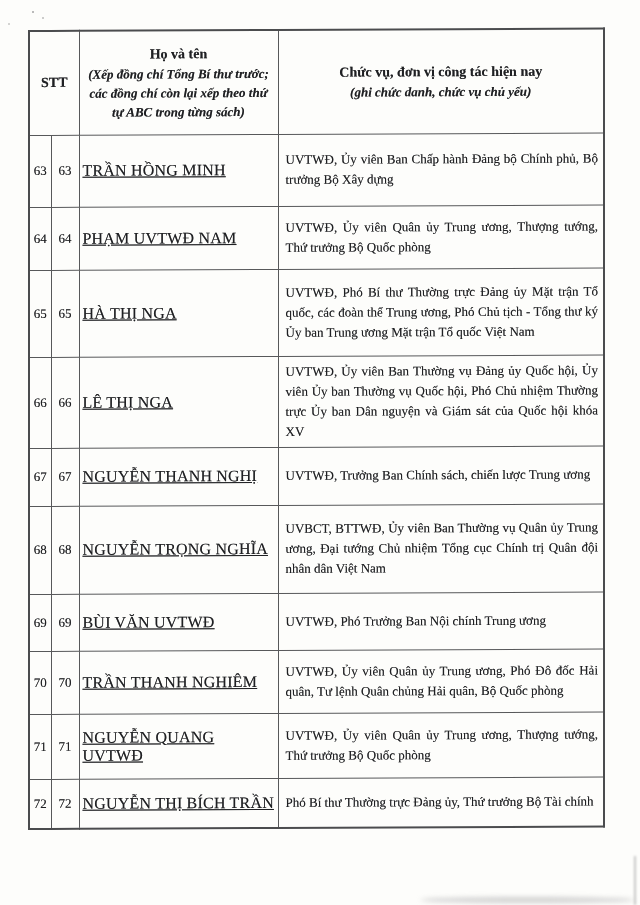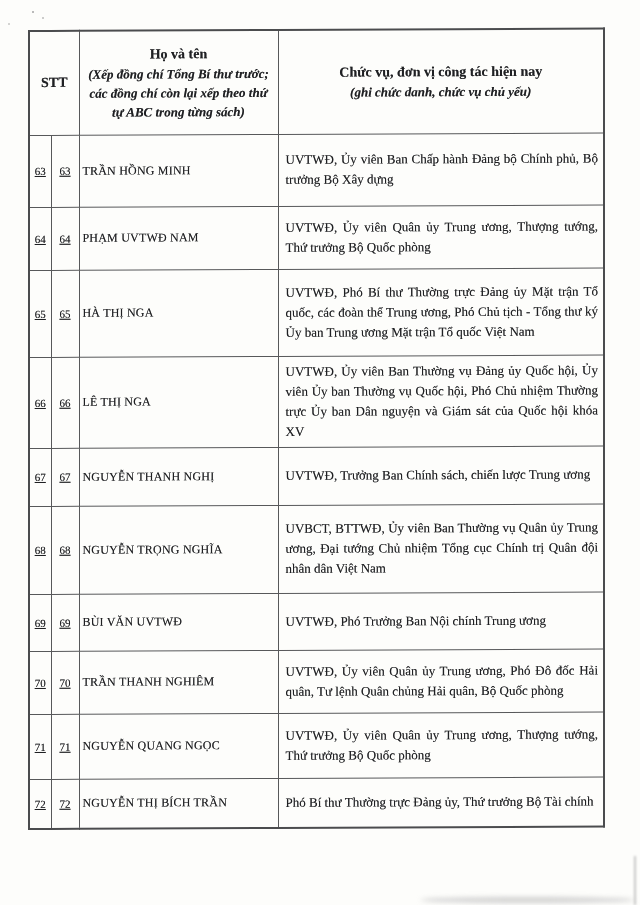--- a/index.html
+++ b/index.html
@@ -84,28 +84,28 @@
     line-height: 20px;
   }
   .hdr-sub {
     font-size: 13px;
     font-weight: bold;
     font-style: italic;
     line-height: 19px;
   }
   td.c-num {
     text-align: center;
-    font-size: 11px;
+    font-size: 13px;
     padding: 0;
-    text-decoration: underline;
   }
   td.c-name {
-    font-size: 12px;
+    font-size: 16px;
     padding: 2px 2px 2px 3px;
     letter-spacing: 0.2px;
+    text-decoration: underline;
   }
   td.c-pos {
     font-size: 13px;
     line-height: 20px;
     padding: 5px 5px 5px 7px;
     text-align: justify;
     text-justify: inter-word;
   }
   td.c-pos .pos-text { display: inline; }
 
@@ -220,21 +220,21 @@
       <td class="c-num">70</td>
       <td class="c-num">70</td>
       <td class="c-name">TRẦN THANH NGHIÊM</td>
       <td class="c-pos">
         <span class="pos-text">UVTWĐ, Ủy viên Quân ủy Trung ương, Phó Đô đốc Hải quân, Tư lệnh Quân chủng Hải quân, Bộ Quốc phòng</span>
       </td>
     </tr>
         <tr>
       <td class="c-num">71</td>
       <td class="c-num">71</td>
-      <td class="c-name">NGUYỄN QUANG NGỌC</td>
+      <td class="c-name">NGUYỄN QUANG UVTWĐ</td>
       <td class="c-pos">
         <span class="pos-text">UVTWĐ, Ủy viên Quân ủy Trung ương, Thượng tướng, Thứ trưởng Bộ Quốc phòng</span>
       </td>
     </tr>
         <tr>
       <td class="c-num">72</td>
       <td class="c-num">72</td>
       <td class="c-name">NGUYỄN THỊ BÍCH TRẦN</td>
       <td class="c-pos">
         <span class="pos-text">Phó Bí thư Thường trực Đảng ủy, Thứ trưởng Bộ Tài chính</span>

